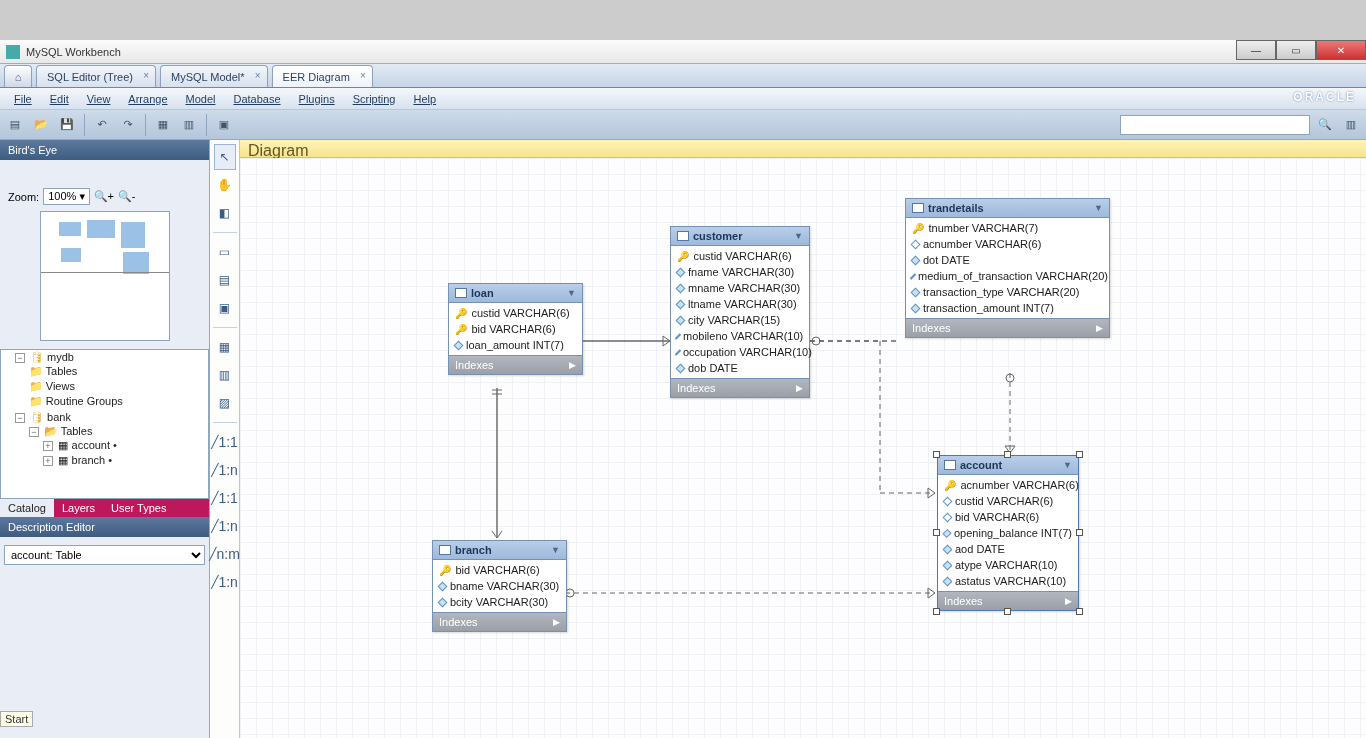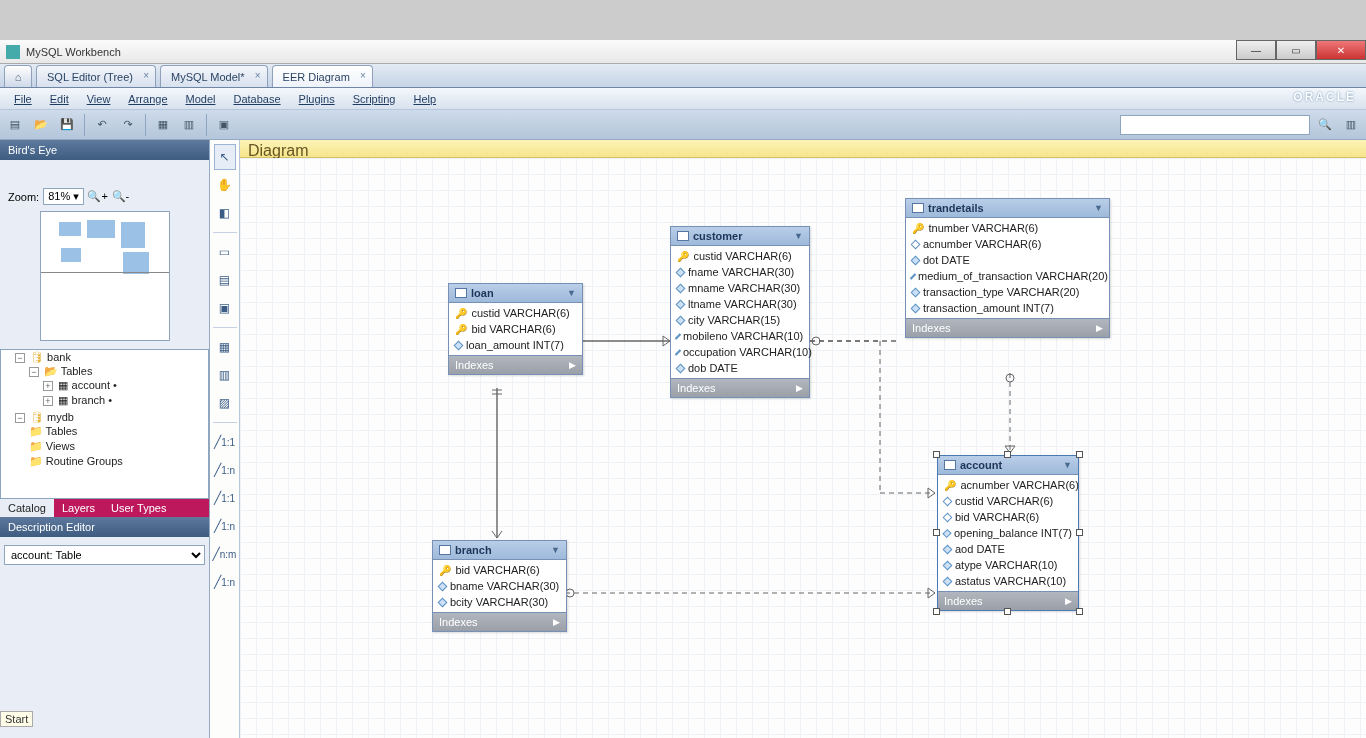--- a/index.html
+++ b/index.html
@@ -51,21 +51,21 @@
 .panel-tabs .pt { padding: 3px 8px; color: #fff; font-size: 11px; cursor: pointer;}
 .panel-tabs .pt.active { background: #e9eef6; color: #222;}
 .desc-sel { width: 100%; background: #fff; border: 1px solid #8ea5c0; padding: 2px; font-size: 11px; margin-top: 4px;}
 .panel-tabs.bottom .arrow { color: #99bee4; padding: 2px 4px; cursor: pointer;}
 
 
 .palette { width: 30px; background: #fdfdfc; border-right: 1px solid #b7c6da; display: flex; flex-direction: column; align-items: center; padding-top: 4px; gap: 2px;}
 .pal-btn { width: 22px; height: 26px; display: flex; align-items: center; justify-content: center; color: #3a5c85; border: 1px solid transparent; font-size: 12px;}
 .pal-btn.active { background: #e6edf7; border: 1px solid #9db5d2; }
 .pal-sep { height: 1px; width: 24px; background: #c6d1e3; margin: 4px 0;}
-.pal-lbl { font-size: 10px; color: #3a5c85;}
+.pal-lbl { font-size: 14px; color: #3a5c85;}
 
 
 .canvas-wrap { flex: 1; display: flex; flex-direction: column; background: #d6dfe8; position: relative;}
 .diagram-hdr { height: 18px; background: linear-gradient(#fdf3b7,#f6e58b); border-bottom: 1px solid #d2c265; padding: 2px 8px; color: #665522; font-size: 16px;}
 .canvas { flex: 1; background: #fdfdfd; position: relative; overflow: hidden; background-image: linear-gradient(#eef1f5 1px, transparent 1px), linear-gradient(90deg, #eef1f5 1px, transparent 1px); background-size: 16px 16px;}
 
 
 .entity { position: absolute; background: #fff; border: 1px solid #7691b5; width: auto; box-shadow: 1px 1px 2px rgba(0,0,0,0.15);}
 .entity .ehdr { background: linear-gradient(#b9cee8,#9eb9da); color: #1e355a; font-weight: bold; padding: 3px 6px; display: flex; align-items: center; gap: 4px; border-bottom: 1px solid #7691b5;}
 .entity .ehdr .tbl-ico { width: 12px; height: 10px; background: #fff; border: 1px solid #5576a2; display: inline-block;}
@@ -147,51 +147,51 @@
   <div class="tb-btn">▥</div>
 </div>
 
 <div class="main">
 
   <div class="leftcol">
     <div class="panel-hdr">Bird's Eye</div>
     <div class="panel-body">
       <div class="zoom-row">
         <span>Zoom:</span>
-        <span class="zoom-sel"><span>81%</span> ▾</span>
+        <span class="zoom-sel"><span>100%</span> ▾</span>
         <span>🔍+</span>
         <span>🔍-</span>
       </div>
       <div class="mini">
         <div class="mini-rect" style="left:18px;top:10px;width:22px;height:14px"></div>
         <div class="mini-rect" style="left:46px;top:8px;width:28px;height:18px"></div>
         <div class="mini-rect" style="left:80px;top:10px;width:24px;height:26px"></div>
         <div class="mini-rect" style="left:20px;top:36px;width:20px;height:14px"></div>
         <div class="mini-rect" style="left:82px;top:40px;width:26px;height:22px"></div>
         <div style="position:absolute;left:0;top:60px;right:0;border-top:1px solid #888"></div>
       </div>
     </div>
 
     <div class="tree">
       <ul>
+        <li><span class="exp">−</span> <span class="dbico">🛢</span> <span>mydb</span>
+          <ul>
+            <li><span class="folderico">📁</span> <span>Tables</span></li>
+            <li><span class="folderico">📁</span> <span>Views</span></li>
+            <li><span class="folderico">📁</span> <span>Routine Groups</span></li>
+          </ul>
+        </li>
         <li><span class="exp">−</span> <span class="dbico">🛢</span> <span>bank</span>
           <ul>
             <li><span class="exp">−</span> <span class="folderico">📂</span> <span>Tables</span>
               <ul>
                 <li><span class="exp">+</span> ▦ <span>account</span> •</li>
                 <li><span class="exp">+</span> ▦ <span>branch</span> •</li>
               </ul>
             </li>
-          </ul>
-        </li>
-        <li><span class="exp">−</span> <span class="dbico">🛢</span> <span>mydb</span>
-          <ul>
-            <li><span class="folderico">📁</span> <span>Tables</span></li>
-            <li><span class="folderico">📁</span> <span>Views</span></li>
-            <li><span class="folderico">📁</span> <span>Routine Groups</span></li>
           </ul>
         </li>
       </ul>
     </div>
     <div class="panel-tabs">
       <div class="pt active">Catalog</div>
       <div class="pt">Layers</div>
       <div class="pt">User Types</div>
     </div>
 
@@ -347,21 +347,21 @@
 
       <div class="entity" style="left:665px;top:40px;width:205px">
         <div class="ehdr">
             <span class="tbl-ico"></span>
             <span>trandetails</span>
             <span class="arrow-r">▼</span>
           </div>
         <div class="cols">
           <div class="col">
               <span class="key">🔑</span>
-              <span>tnumber VARCHAR(6)</span>
+              <span>tnumber VARCHAR(7)</span>
             </div>
           <div class="col">
               <span class="dia"></span>
               <span>acnumber VARCHAR(6)</span>
             </div>
           <div class="col">
               <span class="dia fill"></span>
               <span>dot DATE</span>
             </div>
           <div class="col">

